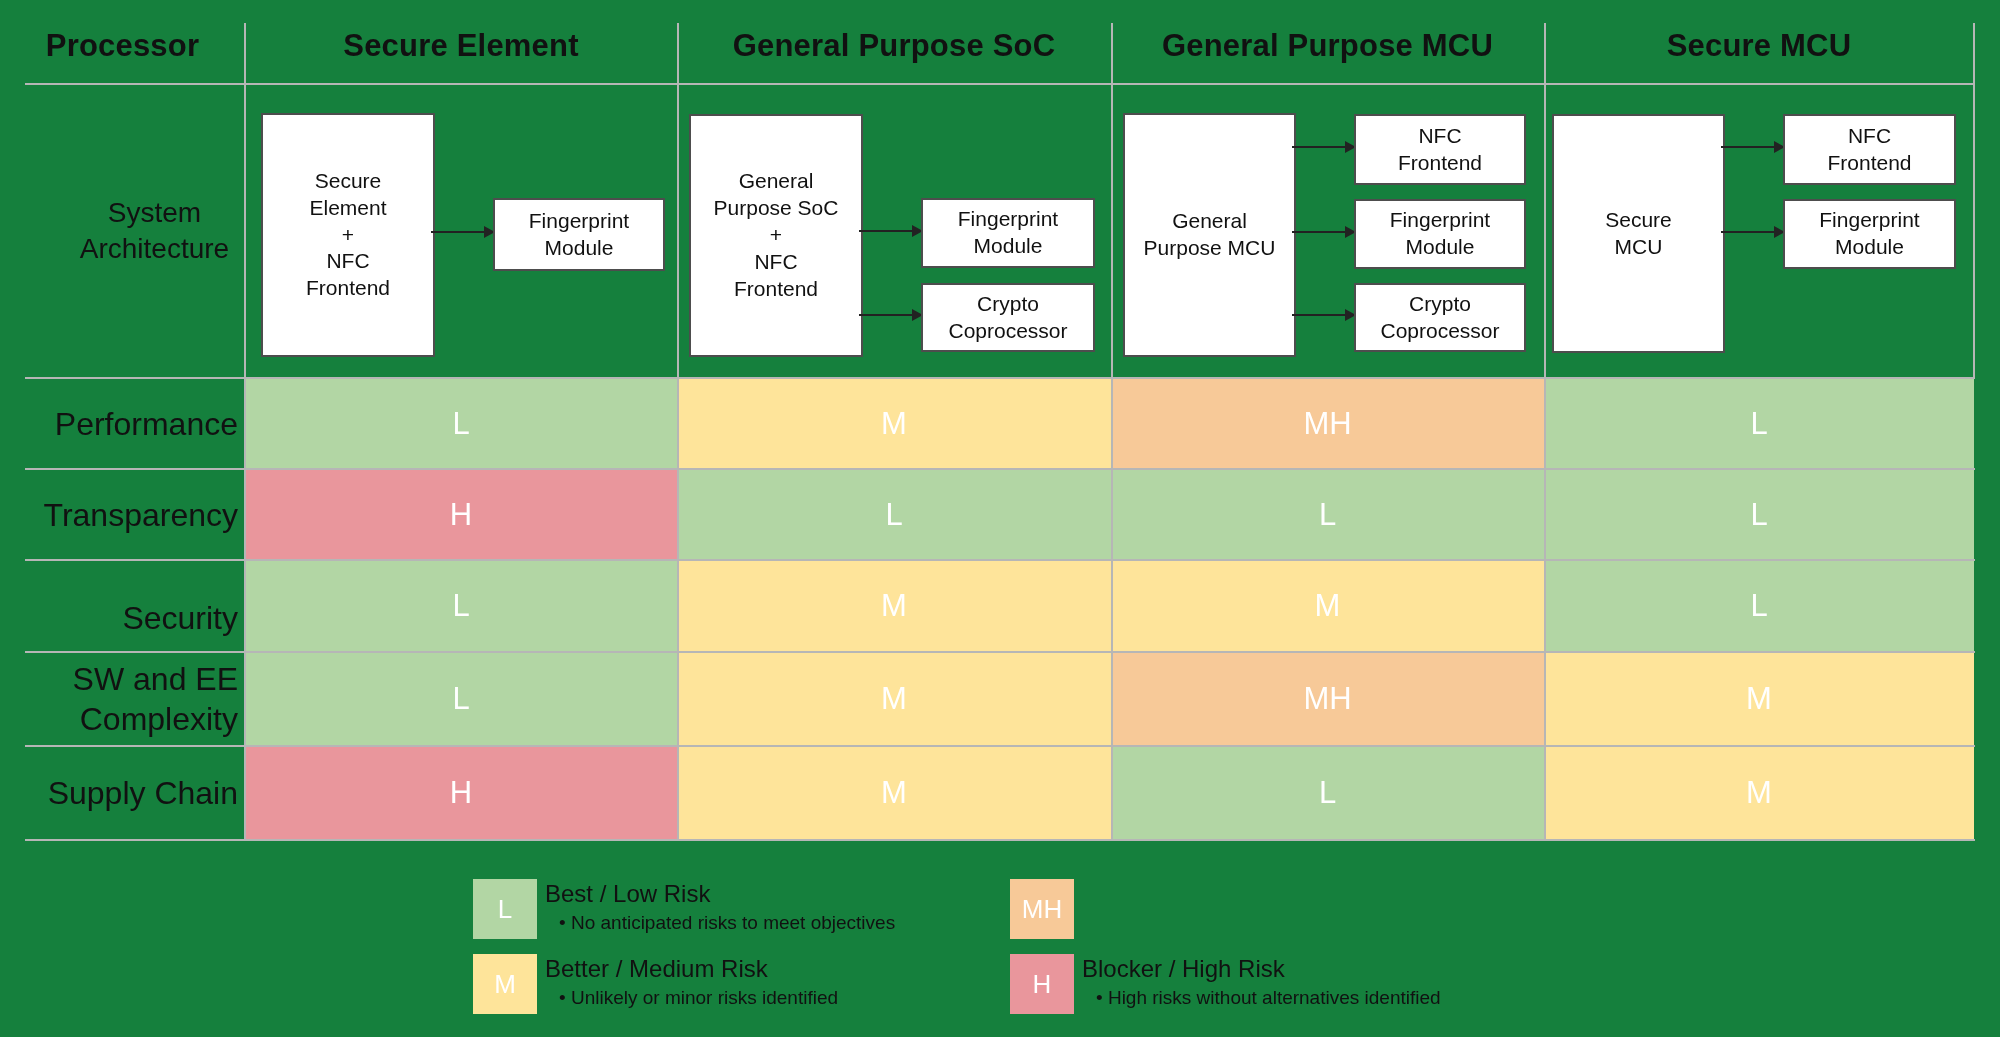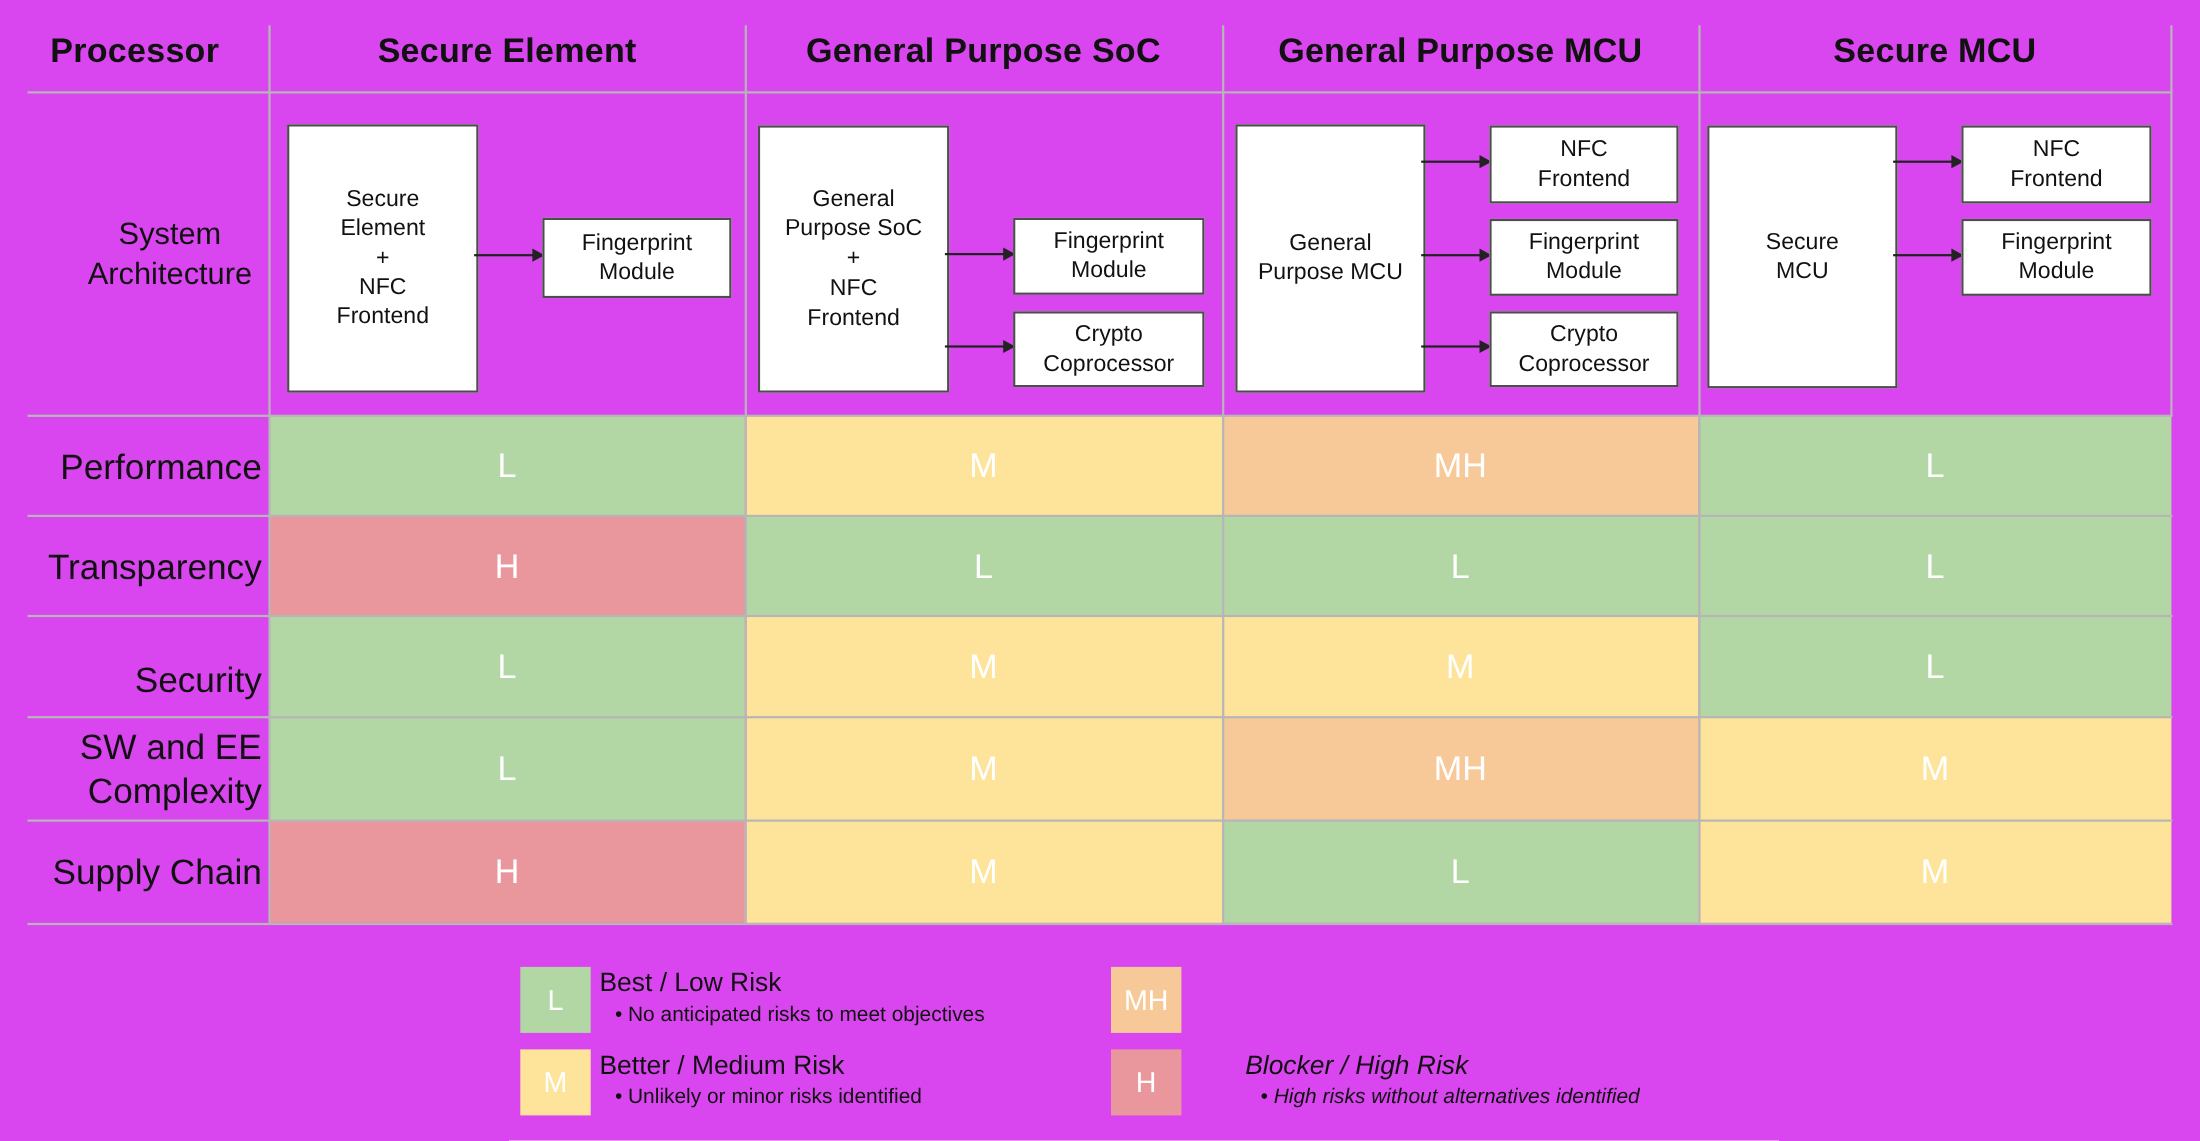--- a/index.html
+++ b/index.html
@@ -1,17 +1,17 @@
 <!DOCTYPE html>
 <html><head>
 <meta charset="utf-8">
 <style>
   html,body { margin:0; padding:0; background:#ffffff; }
   #canvas {
-    position:relative; width:2000px; height:1037px; background:#d946ef;
+    position:relative; width:2000px; height:1037px; background:#15803d;
     font-family:"Liberation Sans","DejaVu Sans",sans-serif; color:#111;
     overflow:hidden;
   }
 
   
   .col-header {
     position:absolute; top:18px; height:56px;
     display:flex; align-items:center; justify-content:center;
     font-size:31px; font-weight:bold; letter-spacing:0.2px;
   }
@@ -178,18 +178,18 @@
 
   <div class="swatch" style="left:473px;top:954px;" data-level="M">M</div>
   <div class="legend-text" style="left:545px;top:955px;">
     <div class="legend-title">Better / Medium Risk</div>
     <div class="legend-bullet">• Unlikely or minor risks identified</div>
   </div>
 
   <div class="swatch" style="left:1010px;top:879px;" data-level="MH">MH</div>
 
   <div class="swatch" style="left:1010px;top:954px;" data-level="H">H</div>
-  <div class="legend-text" style="left:1132px;top:955px;font-style:italic;">
+  <div class="legend-text" style="left:1082px;top:955px;">
     <div class="legend-title">Blocker / High Risk</div>
     <div class="legend-bullet">• High risks without alternatives identified</div>
   </div>
 
 </div>
 
 </body></html>

